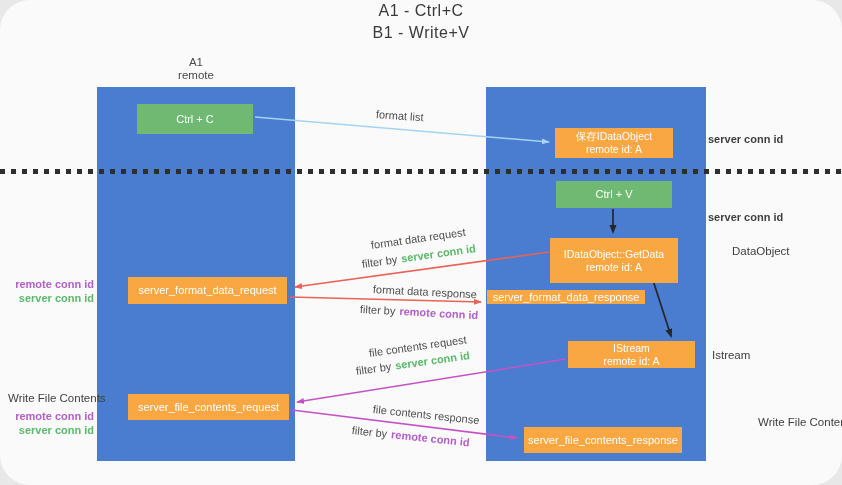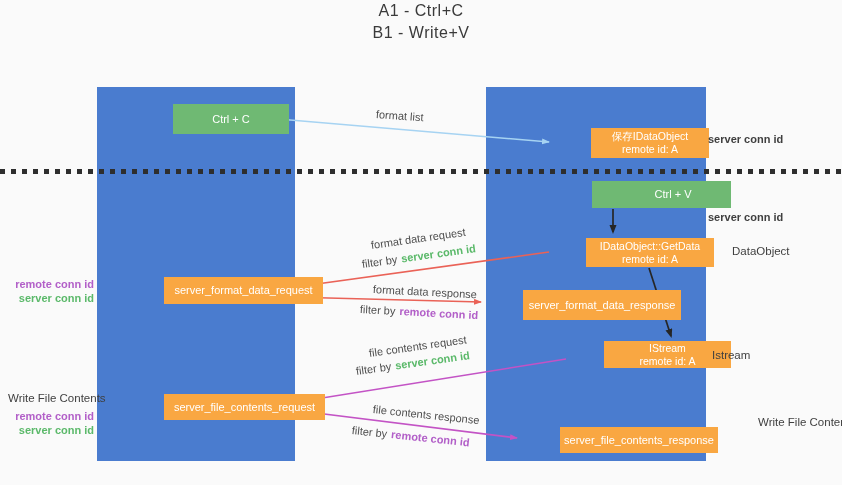--- a/index.html
+++ b/index.html
@@ -1,41 +1,41 @@
 <!DOCTYPE html>
 <html><head>
 <meta charset="utf-8">
 <style>
   html,body { margin:0; padding:0; background:#e8e8e8; }
   .canvas {
     position:relative; width:842px; height:485px;
     background:#fafafa; overflow:hidden;
     font-family:"Liberation Sans", "DejaVu Sans", sans-serif;
     color:#3c3c3c;
+    border-radius:30px;
   }
   .abs { position:absolute; }
   .title {
     left:0; top:8; width:842px; text-align:center;
     font-size:16px; line-height:22px; color:#3a3a3a; letter-spacing:0.5px;
   }
   .col-header {
     text-align:center; font-size:11.5px; line-height:13px; color:#4a4a4a;
   }
   .lifeline { background:#4a7ccf; z-index:1; }
   .dashline {
     left:0; top:169px; width:842px; height:5px; z-index:2;
     background:repeating-linear-gradient(90deg,#2e2e2e 0 5px,transparent 5px 11px);
   }
   svg.arrows { left:0; top:0; z-index:3; pointer-events:none; }
   .box {
     position:absolute; z-index:4; display:flex; flex-direction:column;
     align-items:center; justify-content:center;
     color:#ffffff; font-size:11px; line-height:13px; text-align:center;
     white-space:nowrap;
-    margin-left:36px;
   }
   .box-green  { background:#6fb973; }
   .box-orange { background:#f9a742; }
   .box .l2 { font-size:10.5px; }
   .mid-label {
     position:absolute; z-index:5; font-size:11px; color:#4f4f4f;
     white-space:nowrap; transform-origin:left center;
   }
   .fb-prefix { margin-right:4px; color:#4f4f4f; }
   .txt-green  { color:#5bb96a; font-weight:bold; }
@@ -50,20 +50,24 @@
 </head>
 <body>
 
 <div class="canvas">
 
   <div class="abs title">
     <div>A1 - Ctrl+C</div>
     <div>B1 - Write+V</div>
   </div>
 
+  <div class="abs col-header" style="left:146px; top:56px; width:100px;">
+    <div>A1</div>
+    <div>remote</div>
+  </div>
 
   <div class="abs lifeline" style="left:97px; top:87px; width:198px; height:374px;"></div>
   <div class="abs lifeline" style="left:486px; top:87px; width:220px; height:374px;"></div>
 
   <div class="abs dashline"></div>
 
   <svg class="abs arrows" width="842" height="485" viewBox="0 0 842 485">
     <defs>
       <marker id="mBlue" markerWidth="9" markerHeight="7" refX="7" refY="3" orient="auto" markerUnits="userSpaceOnUse">
         <path d="M0,0 L8,3 L0,6 Z" fill="#a6d3f2"></path>
@@ -89,34 +93,34 @@
 
   <div class="box box-green" style="left:137px; top:104px; width:116px; height:30px;">
     <div>Ctrl + C</div>
   </div>
 
   <div class="box box-orange" style="left:555px; top:128px; width:118px; height:30px;">
     <div class="l2">保存IDataObject</div>
     <div class="l2">remote id: A</div>
   </div>
 
-  <div class="box box-green" style="left:556px; top:181px; width:116px; height:27px;padding-left:23px;">
+  <div class="box box-green" style="left:556px; top:181px; width:116px; height:27px;">
     <div>Ctrl + V</div>
   </div>
 
-  <div class="box box-orange" style="left:550px; top:238px; width:128px; height:29px;">
+  <div class="box box-orange" style="left:550px; top:238px; width:128px; height:45px;">
     <div class="l2">IDataObject::GetData</div>
     <div class="l2">remote id: A</div>
   </div>
 
   <div class="box box-orange" style="left:128px; top:277px; width:159px; height:27px;">
     <div>server_format_data_request</div>
   </div>
 
-  <div class="box box-orange" style="left:487px; top:290px; width:158px; height:30px;">
+  <div class="box box-orange" style="left:487px; top:290px; width:158px; height:14px;">
     <div>server_format_data_response</div>
   </div>
 
   <div class="box box-orange" style="left:568px; top:341px; width:127px; height:27px;">
     <div class="l2">IStream</div>
     <div class="l2">remote id: A</div>
   </div>
 
   <div class="box box-orange" style="left:128px; top:394px; width:161px; height:26px;">
     <div>server_file_contents_request</div>

